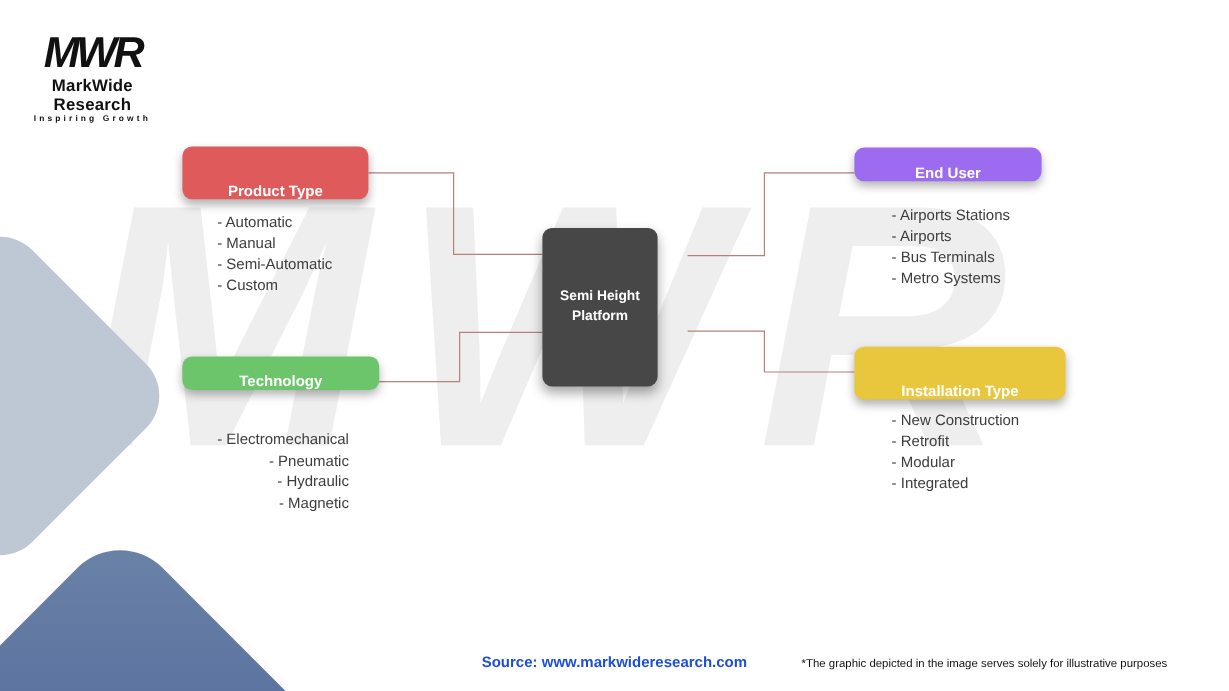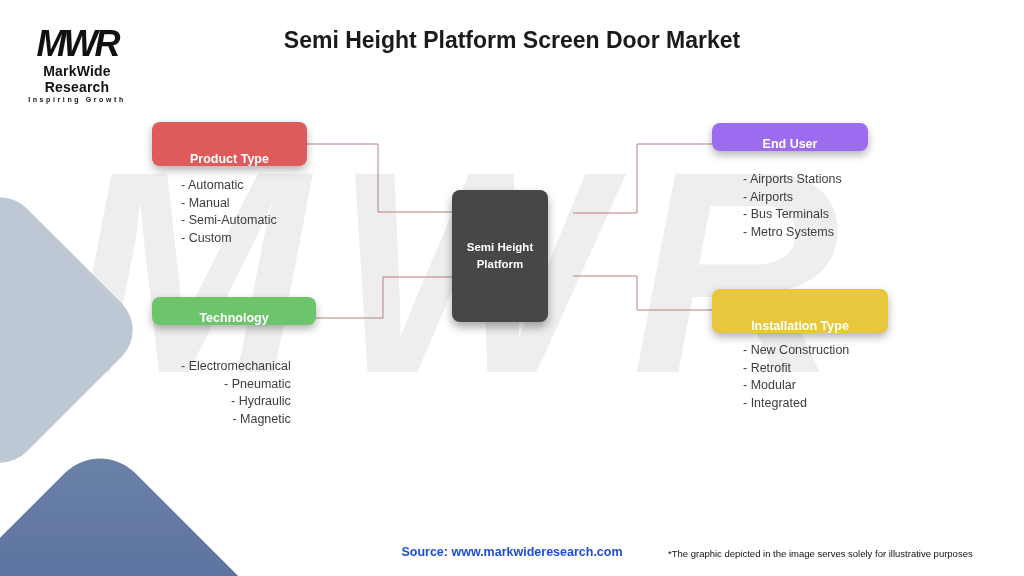--- a/index.html
+++ b/index.html
@@ -187,21 +187,20 @@
 
   <div class="watermark">MWR</div>
   <div class="shape-light"></div>
   <div class="shape-dark"></div>
 
   <div class="logo">
     <div class="logo-acronym">MWR</div>
     <div class="logo-name">MarkWide Research</div>
     <div class="logo-tagline">Inspiring Growth</div>
   </div>
-  <div class="page-title">Semi Height Platform Screen Door Market</div>
 
   <svg class="connectors" viewBox="0 0 1024 576">
     <path d="M307 144 H378 V212 H452" fill="none" stroke="#b5807e" stroke-width="1"></path>
     <path d="M712 144 H637 V213 H573" fill="none" stroke="#b5807e" stroke-width="1"></path>
     <path d="M316 318 H383 V277 H452" fill="none" stroke="#b5807e" stroke-width="1"></path>
     <path d="M712 310 H637 V276 H573" fill="none" stroke="#b5807e" stroke-width="1"></path>
   </svg>
 
   <div class="center-box">
     <div>

